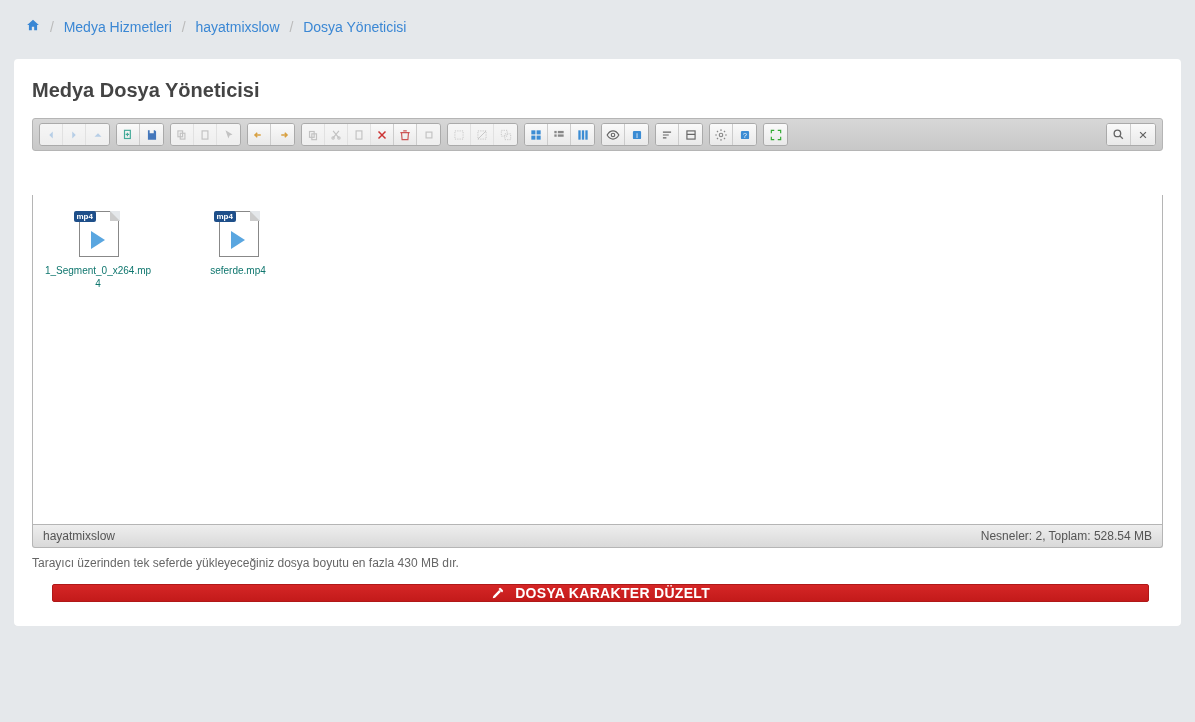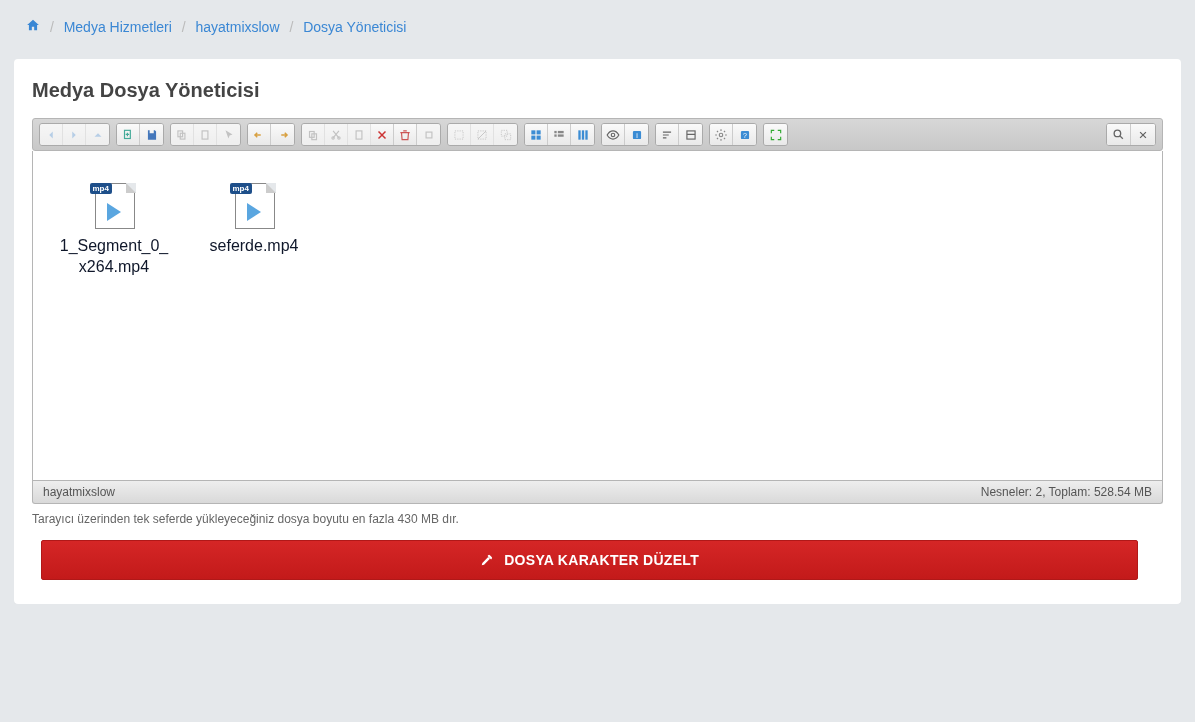--- a/index.html
+++ b/index.html
@@ -77,23 +77,24 @@
     background: linear-gradient(#fafafa,#e9e9e9);
     border-right: 1px solid #ccc;
     cursor:pointer;font-size:12px;color:#555;
   }
   .sbtn:last-child{border-right:none;}
   .file-pane {
     border: 1px solid #b5b5b5;
     border-top: none;
     background: #fff;
     min-height: 330px;
-    padding: 26px;
+    padding: 10px;
     display: flex;
     gap: 30px;
+    margin-top: 44px;
   }
   .file-item { width: 110px; text-align: center; cursor: pointer; }
   .file-icon { position: relative; width: 55px; height: 55px; margin: 0 auto 4px auto; }
   .file-icon .doc {
     position: absolute; top: 6px; left: 8px; width: 40px; height: 46px;
     background: #fff; border: 1px solid #888;
   }
   .file-icon .corner {
     position:absolute; top:6px; right:6px; width:0;height:0;
     border-top:10px solid #e5e8eb; border-left:10px solid #ccc;
@@ -103,44 +104,44 @@
     background: #1e4f8a; color: #fff;
     font-size: 8px; font-weight: bold;
     padding: 1px 3px; border-radius: 2px;
   }
   .file-icon .play {
     position:absolute; top:26px; left:20px; width:0;height:0;
     border-left: 14px solid #5aa6e0;
     border-top: 9px solid transparent;
     border-bottom: 9px solid transparent;
   }
-  .fname { font-size: 16px; color: #0f172a; word-break: break-word; line-height: 1.3; }
+  .fname { font-size: 10px; color: #0f766e; word-break: break-word; line-height: 1.3; }
   .statusbar {
     border: 1px solid #b5b5b5;
     background: linear-gradient(#eeeeee,#d9d9d9);
     padding: 4px 10px;
     font-size: 12px;
     color: #555;
     display:flex; justify-content:space-between;
     border-top: none;
     border-radius: 0 0 3px 3px;
   }
   .hint {
     font-size: 12px; color: #666; margin-top: 8px;
   }
   .big-red {
     margin-top: 14px;
     width: calc(100% - 34px);
-    margin-left: 9px;
+    margin-left: 20px;
     background: #d32323;
     background: linear-gradient(#d52626,#c31a1a);
     border: 1px solid #b01818;
     color: #fff;
     text-align: center;
-    padding: 11px 0;
+    padding: 0 0;
     font-size: 14px;
     font-weight: 600;
     letter-spacing: 0.3px;
     cursor: pointer;
     border-radius: 2px;
   }
   .big-red svg { vertical-align: -2px; margin-right: 6px; }
 </style>
 </head>
 <body>

